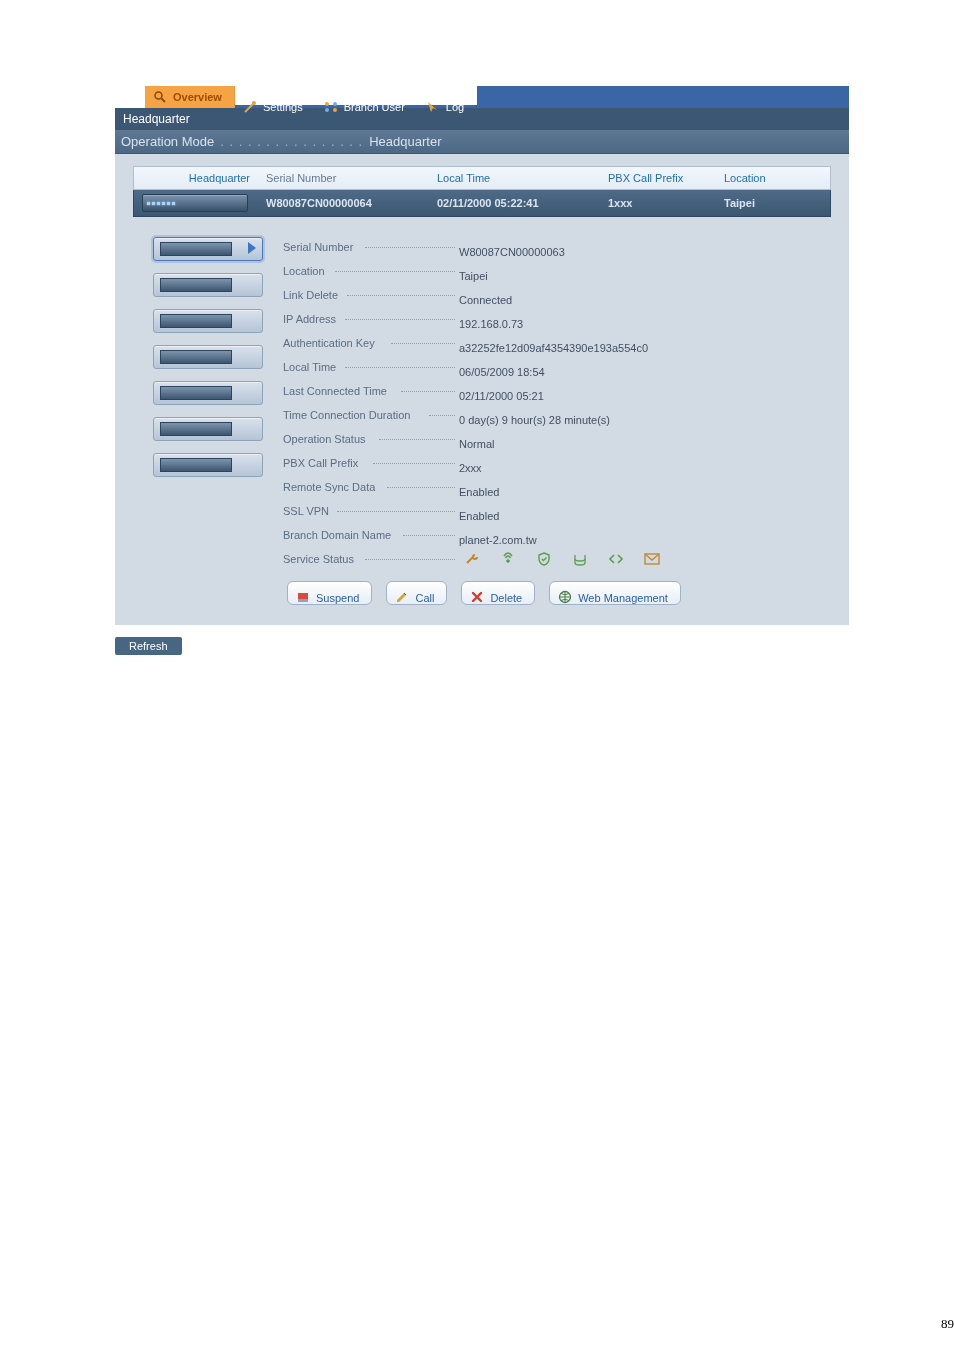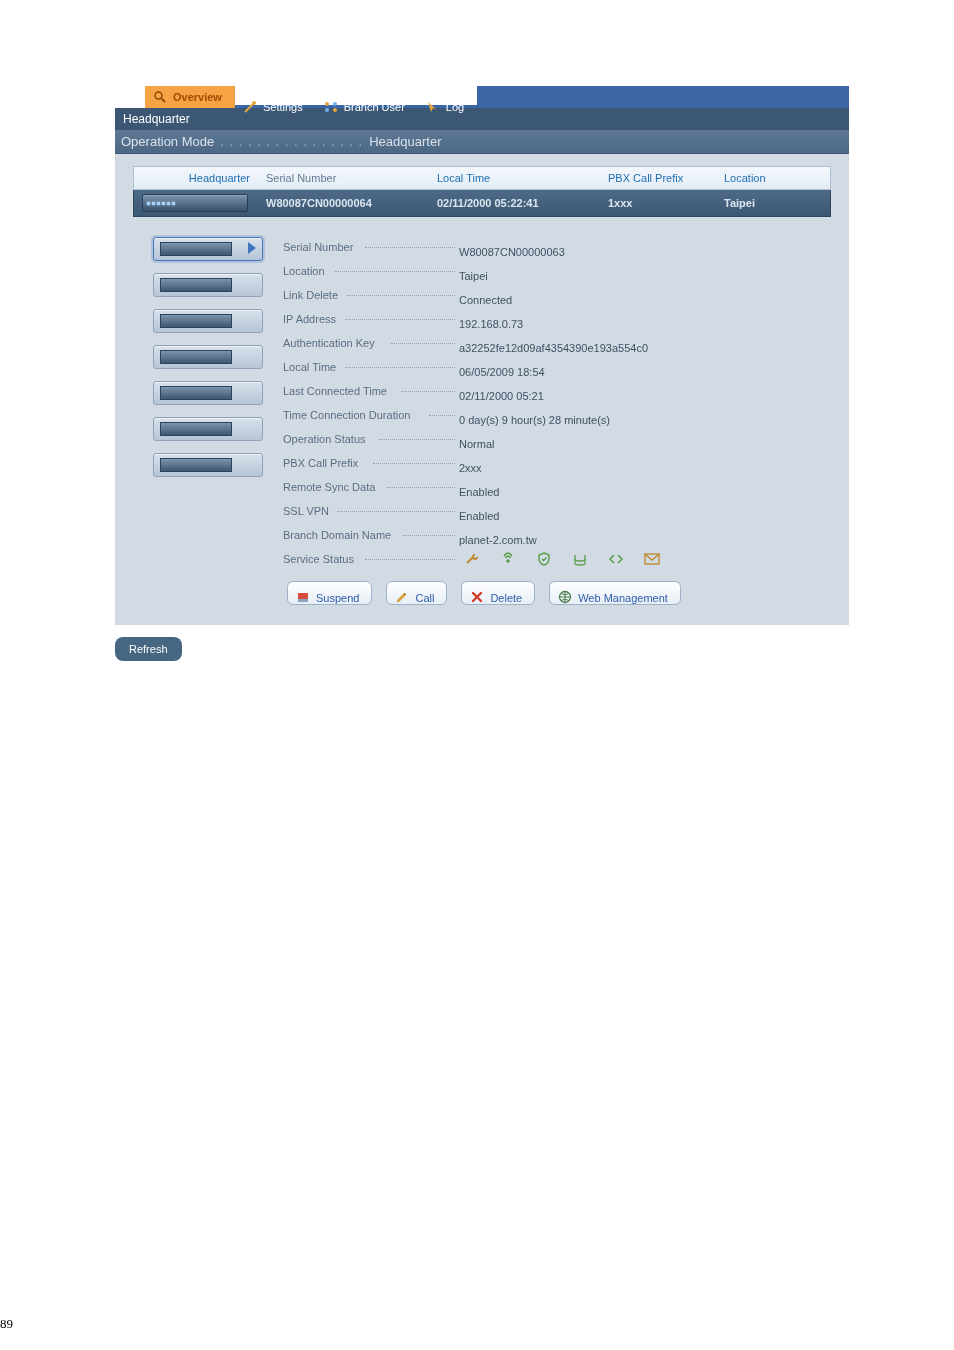--- a/index.html
+++ b/index.html
@@ -181,37 +181,37 @@
     box-shadow: 0 1px 0 rgba(255,255,255,.8) inset;
     white-space:nowrap;
   }
   .btn .bicon { width:14px; height:14px; margin-right:6px; display:inline-block; }
 
   
   .refresh {
     position:absolute;
     left:0; bottom:-12px;
     transform: translateY(100%);
-    height: 24px;
+    height: 18px;
     padding: 2px 14px;
     background: #476682;
     color: #fff;
     font-size: 11px;
-    border-radius: 8px;
+    border-radius: 2px;
     border: none;
     cursor: pointer;
   }
   .refresh-wrap { position:relative; }
 
   
   .pagenum {
     position:absolute;
     left:0; right:0;
     bottom: 18px;
-    text-align:left;
+    text-align:right;
     font-size: 13px;
     color:#000;
     font-family: "Times New Roman", serif;
   }
 </style>
 </head>
 <body>
 
 <div class="page">
   <div class="app">

